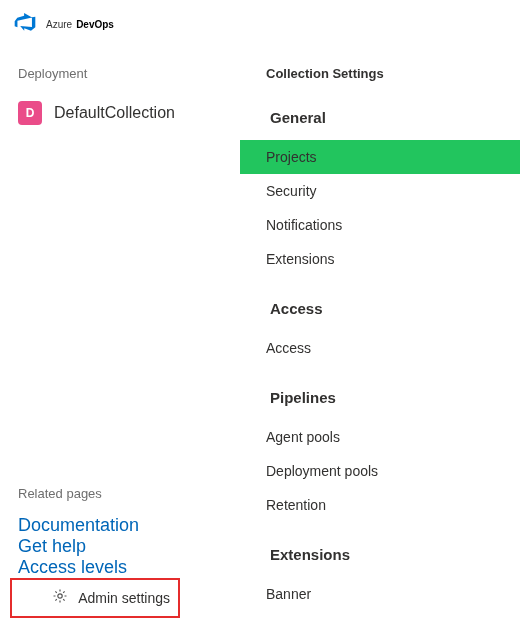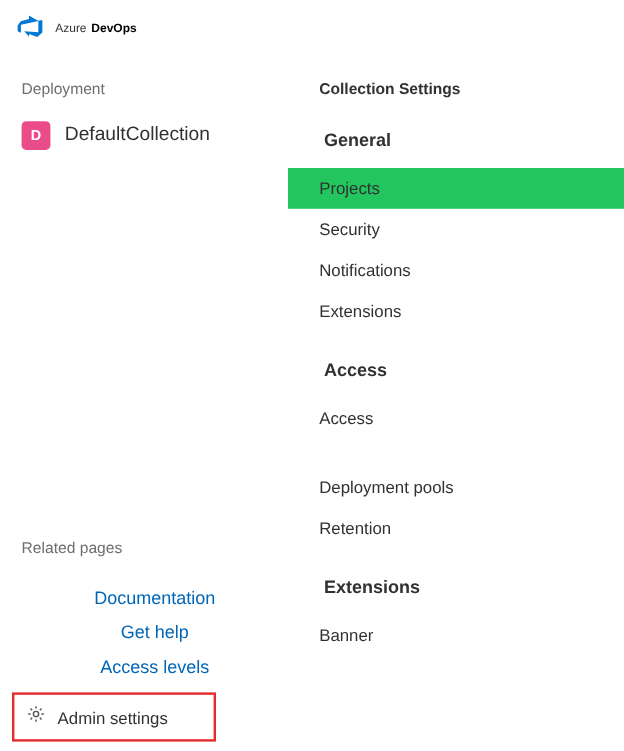--- a/index.html
+++ b/index.html
@@ -37,33 +37,33 @@
   }
   .coll-avatar {
     width: 24px; height: 24px; border-radius: 4px;
     background: #ea4c89; color: #fff;
     display: flex; align-items: center; justify-content: center;
     font-size: 12px; font-weight: 600;
   }
   .coll-name { font-size: 16px; color: #323130; }
   .left-bottom {
     margin-top: auto; padding: 0 0 8px 18px;
-    display: flex; flex-direction: column; gap: 12px;
+    display: flex; flex-direction: column; 
   }
   .link-item {
-    font-size: 15px; color: #0066b8; cursor: pointer;
+    font-size: 18px; color: #0066b8; cursor: pointer;
     text-decoration: none;
-    text-align: center;
   }
   .admin-box {
     border: 2px solid #e52c2c;
     margin-left: -8px; margin-right: 60px;
     padding: 8px 8px 8px 10px;
     display: flex; align-items: center; gap: 10px;
     cursor: pointer;
+    justify-content: flex-end;
   }
   .admin-label { font-size: 14px; color: #323130; }
   .right {
     flex: 1; padding: 18px 0 0 26px; overflow: auto;
   }
   .right h1 {
     font-size: 13px; font-weight: 600; margin-bottom: 28px;
   }
   .group-title {
     font-size: 15px; font-weight: 600; margin: 0 0 14px 4px;
@@ -130,20 +130,22 @@
         <div class="nav-item">Notifications</div>
         <div class="nav-item">Extensions</div>
       </div>
 
       <div class="group">
         <div class="group-title">Access</div>
         <div class="nav-item">Access</div>
       </div>
 
       <div class="group">
+        <div class="group-title">Pipelines</div>
+        <div class="nav-item">Agent pools</div>
         <div class="nav-item">Deployment pools</div>
         <div class="nav-item">Retention</div>
       </div>
 
       <div class="group">
         <div class="group-title">Extensions</div>
         <div class="nav-item">Banner</div>
       </div>
     </div>
   </div>

